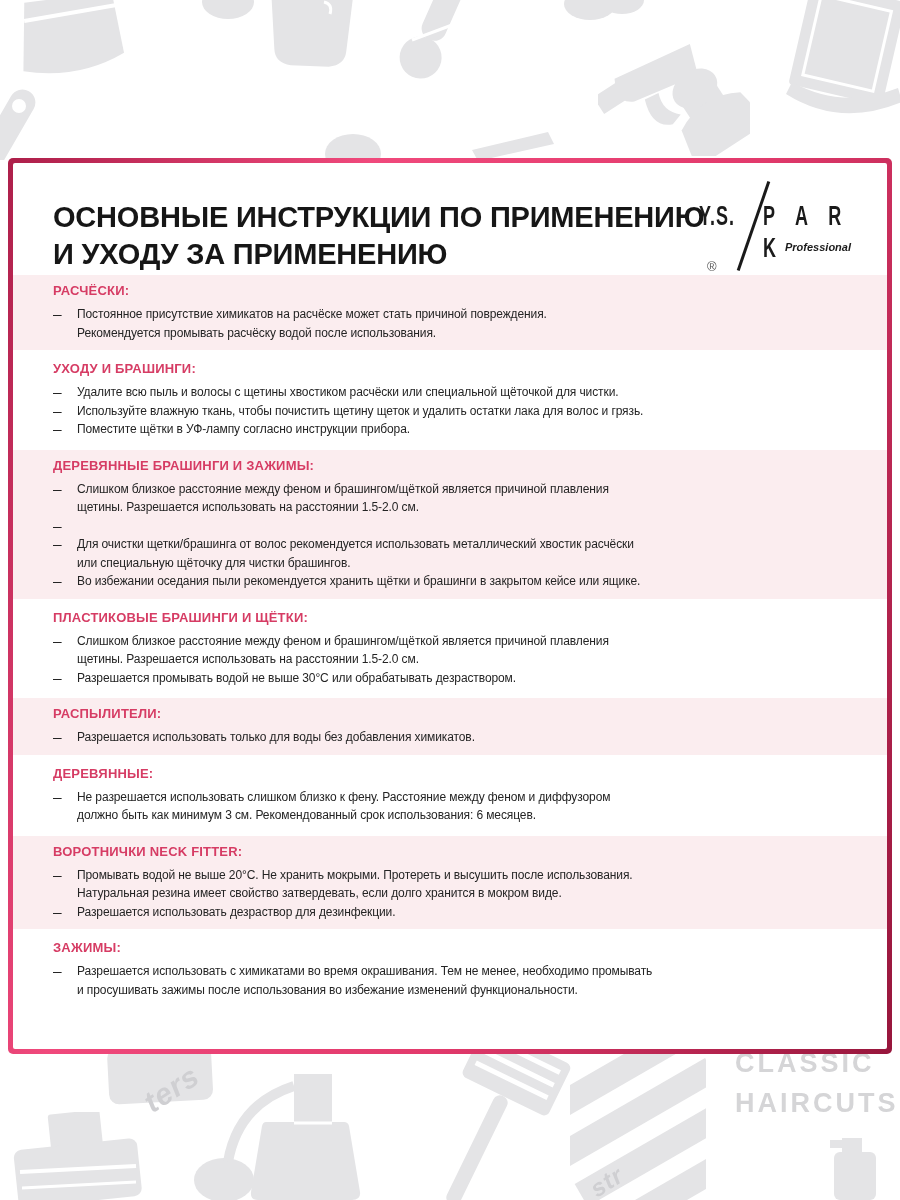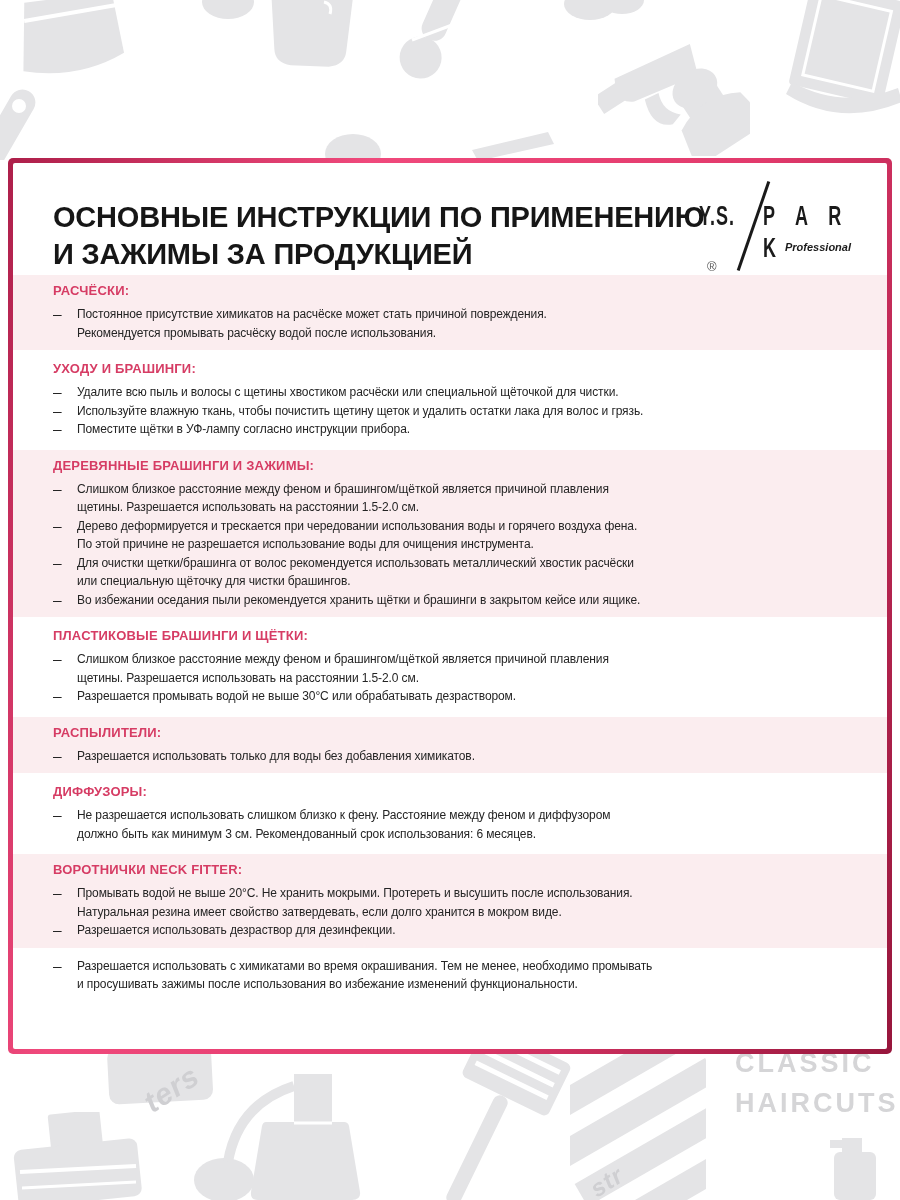--- a/index.html
+++ b/index.html
@@ -211,21 +211,21 @@
   <div class="wm-line1">CLASSIC</div>
   <div class="wm-line2">HAIRCUTS</div>
 </div>
 
 <div class="card-frame">
   <div class="card">
 
     <div class="card-header">
       <div class="title">
         <div>ОСНОВНЫЕ ИНСТРУКЦИИ ПО ПРИМЕНЕНИЮ</div>
-        <div>И ЗАЖИМЫ ЗА ПРОДУКЦИЕЙ</div>
+        <div>И УХОДУ ЗА ПРИМЕНЕНИЮ</div>
       </div>
       <div class="logo">
         <span class="logo-ys">Y.S.</span>
         <span class="logo-slash"></span>
         <span class="logo-park">P A R K</span>
         <span class="logo-pro">Professional</span>
         <span class="logo-reg">®</span>
       </div>
     </div>
 
@@ -255,22 +255,20 @@
         </section>
         <section class="tinted">
           <h2>ДЕРЕВЯННЫЕ БРАШИНГИ И ЗАЖИМЫ:</h2>
           <div class="item">
             <span class="dash">–</span>
             <div class="itxt">Слишком близкое расстояние между феном и брашингом/щёткой является причиной плавления
 щетины. Разрешается использовать на расстоянии 1.5-2.0 см.</div>
           </div>
           <div class="item">
             <span class="dash">–</span>
-            <div class="itxt">Дерево деформируется и трескается при чередовании использования воды и горячего воздуха фена.
-По этой причине не разрешается использование воды для очищения инструмента.</div>
           </div>
           <div class="item">
             <span class="dash">–</span>
             <div class="itxt">Для очистки щетки/брашинга от волос рекомендуется использовать металлический хвостик расчёски
 или специальную щёточку для чистки брашингов.</div>
           </div>
           <div class="item">
             <span class="dash">–</span>
             <div class="itxt">Во избежании оседания пыли рекомендуется хранить щётки и брашинги в закрытом кейсе или ящике.</div>
           </div>
@@ -288,40 +286,41 @@
           </div>
         </section>
         <section class="tinted">
           <h2>РАСПЫЛИТЕЛИ:</h2>
           <div class="item">
             <span class="dash">–</span>
             <div class="itxt">Разрешается использовать только для воды без добавления химикатов.</div>
           </div>
         </section>
         <section>
-          <h2>ДИФФУЗОРЫ:</h2>
+          <h2>ДЕРЕВЯННЫЕ:</h2>
           <div class="item">
             <span class="dash">–</span>
             <div class="itxt">Не разрешается использовать слишком близко к фену. Расстояние между феном и диффузором
 должно быть как минимум 3 см. Рекомендованный срок использования: 6 месяцев.</div>
           </div>
         </section>
         <section class="tinted">
           <h2>ВОРОТНИЧКИ NECK FITTER:</h2>
           <div class="item">
             <span class="dash">–</span>
             <div class="itxt">Промывать водой не выше 20°C. Не хранить мокрыми. Протереть и высушить после использования.
 Натуральная резина имеет свойство затвердевать, если долго хранится в мокром виде.</div>
           </div>
           <div class="item">
             <span class="dash">–</span>
             <div class="itxt">Разрешается использовать дезраствор для дезинфекции.</div>
           </div>
         </section>
         <section>
+          <h2>ЗАЖИМЫ:</h2>
           <div class="item">
             <span class="dash">–</span>
             <div class="itxt">Разрешается использовать с химикатами во время окрашивания. Тем не менее, необходимо промывать
 и просушивать зажимы после использования во избежание изменений функциональности.</div>
           </div>
         </section>
       </div>
 
   </div>
 </div>

